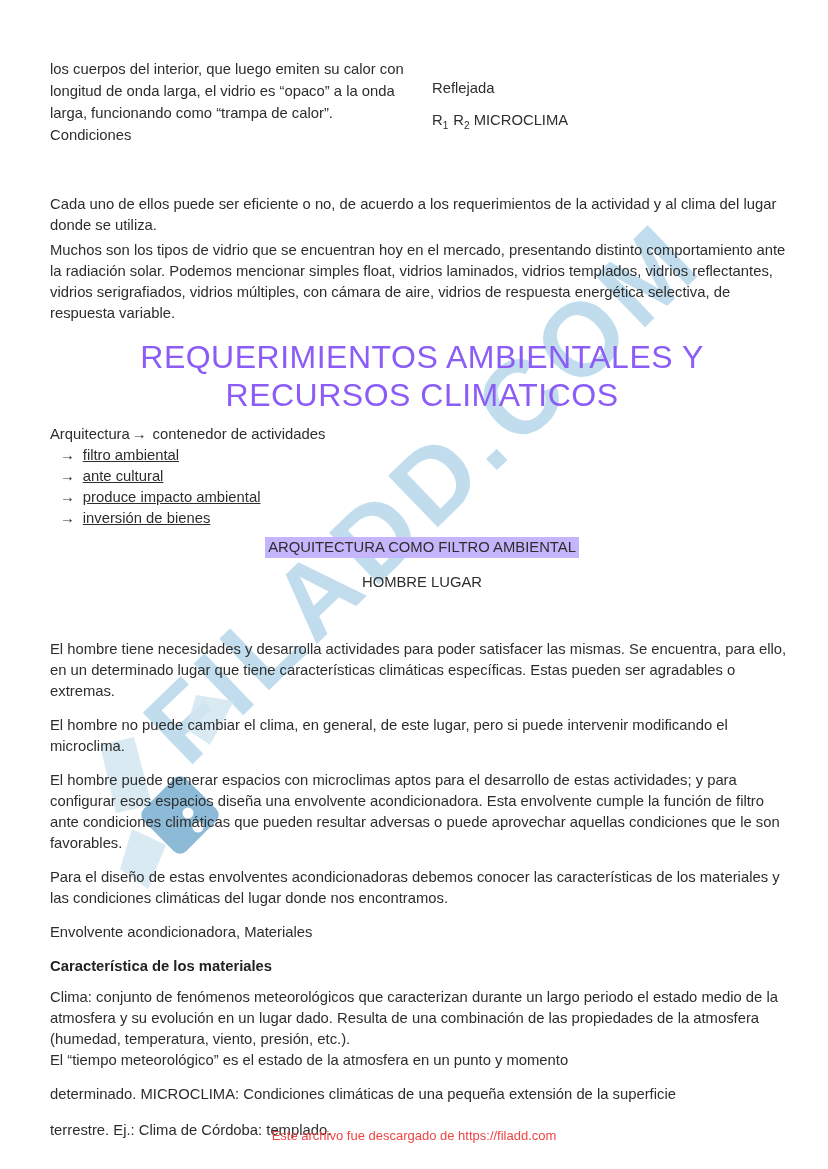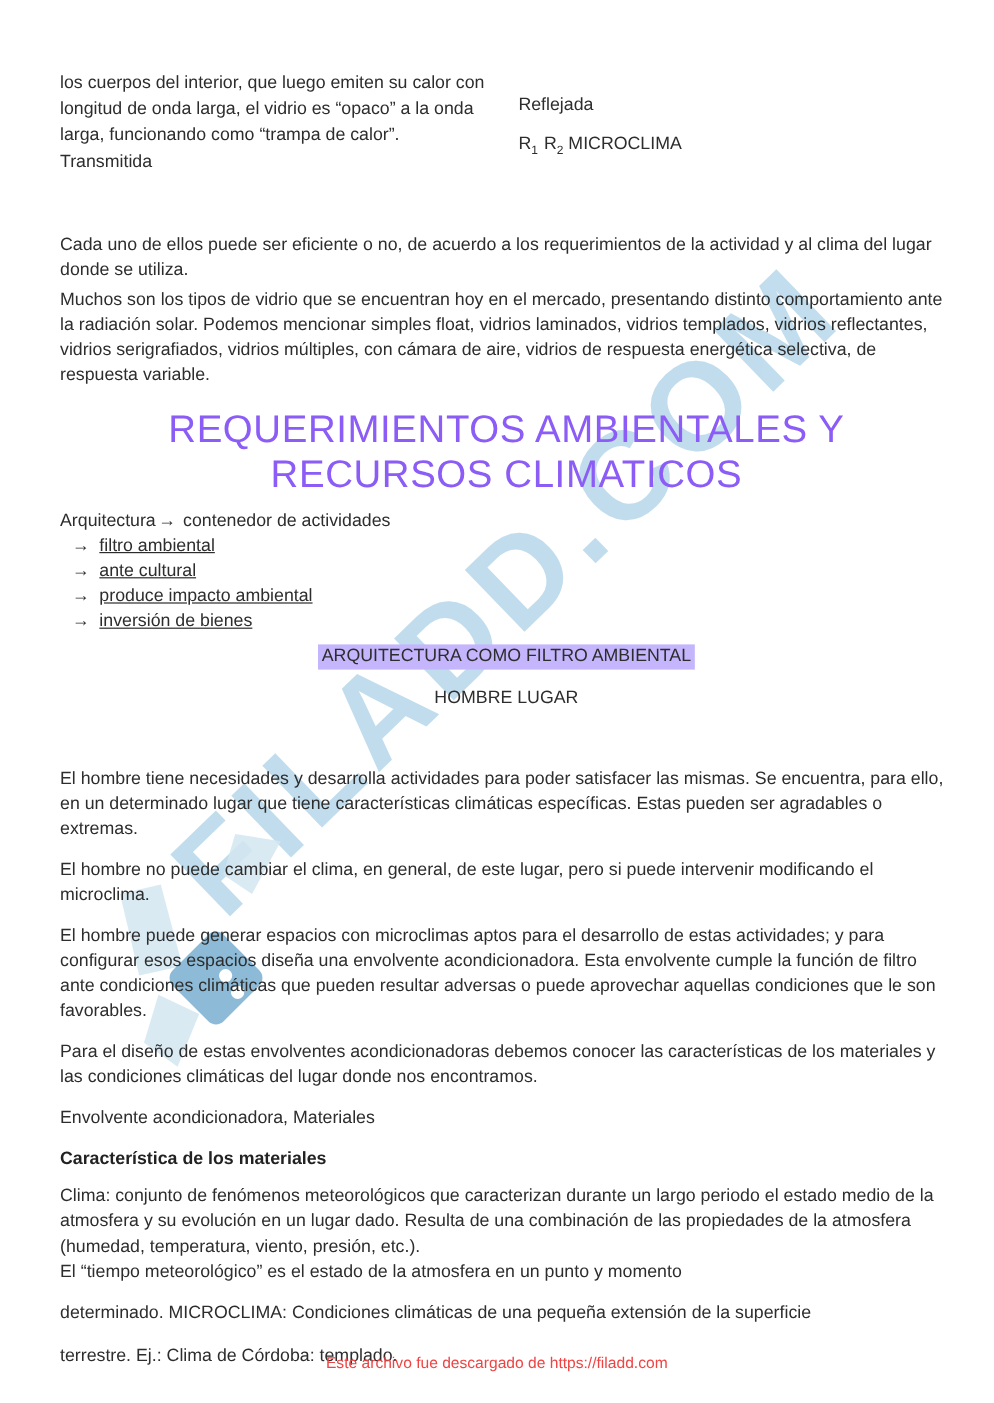--- a/index.html
+++ b/index.html
@@ -84,21 +84,21 @@
       <circle cx="106" cy="134" r="5.5" fill="#ffffff"></circle>
       <polygon points="40,136 74,152 56,196 28,176" fill="#d3e6f1" opacity="0.85"></polygon>
     </svg>
   </div>
 
   <div class="content">
 
     <div class="top-block">
       <div class="top-left">
         <div>los cuerpos del interior, que luego emiten su calor con longitud  de onda larga, el vidrio es “opaco” a la onda larga,  funcionando como “trampa de calor”.</div>
-        <div>Transmitida</div>
+        <div>Condiciones</div>
       </div>
       <div class="top-right">
         <div>Reflejada</div>
         <div class="absorbida-line">
           <span>R</span><sub class="rsub">1</sub><span class="r2">R</span><sub class="rsub">2</sub>
           <span>MICROCLIMA</span>
         </div>
       </div>
     </div>
 

